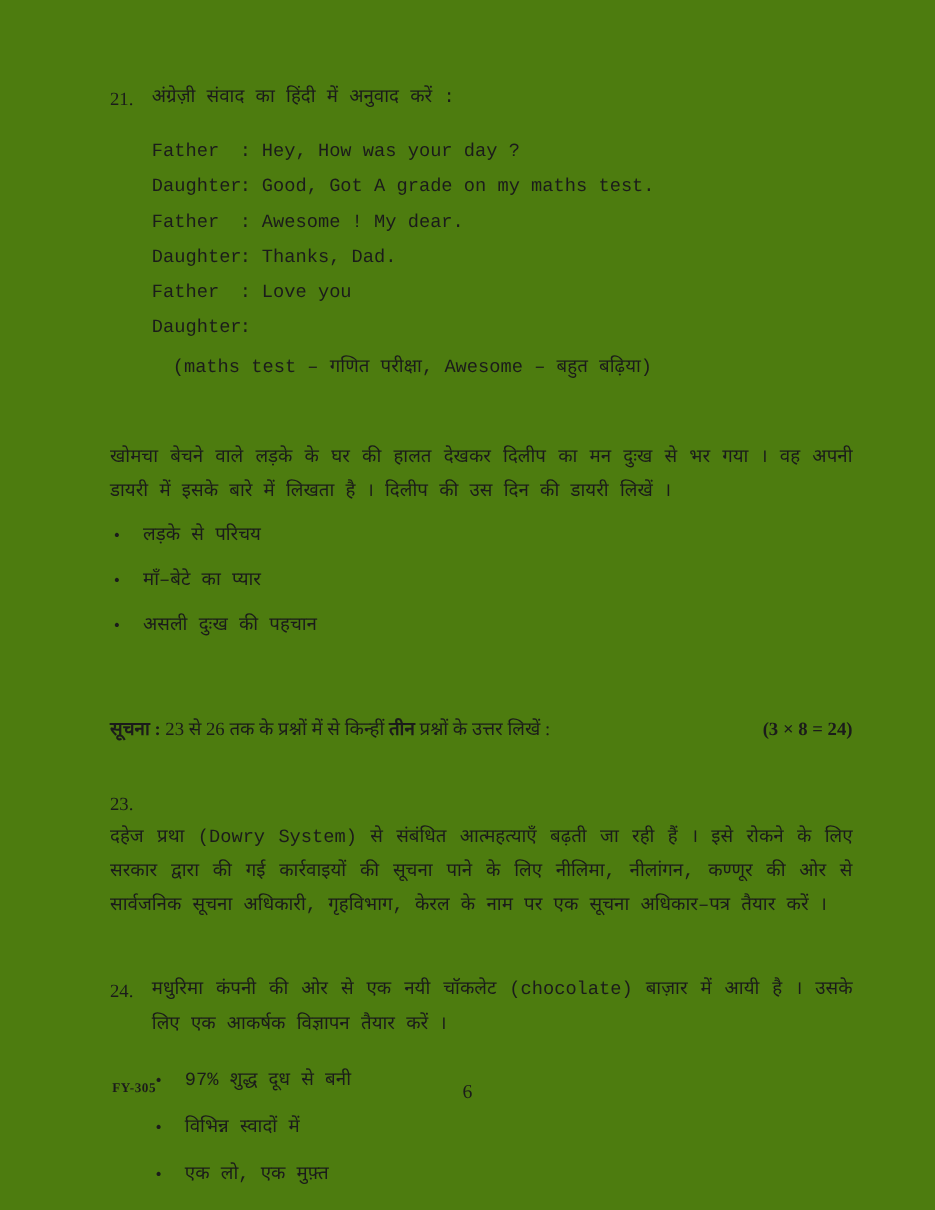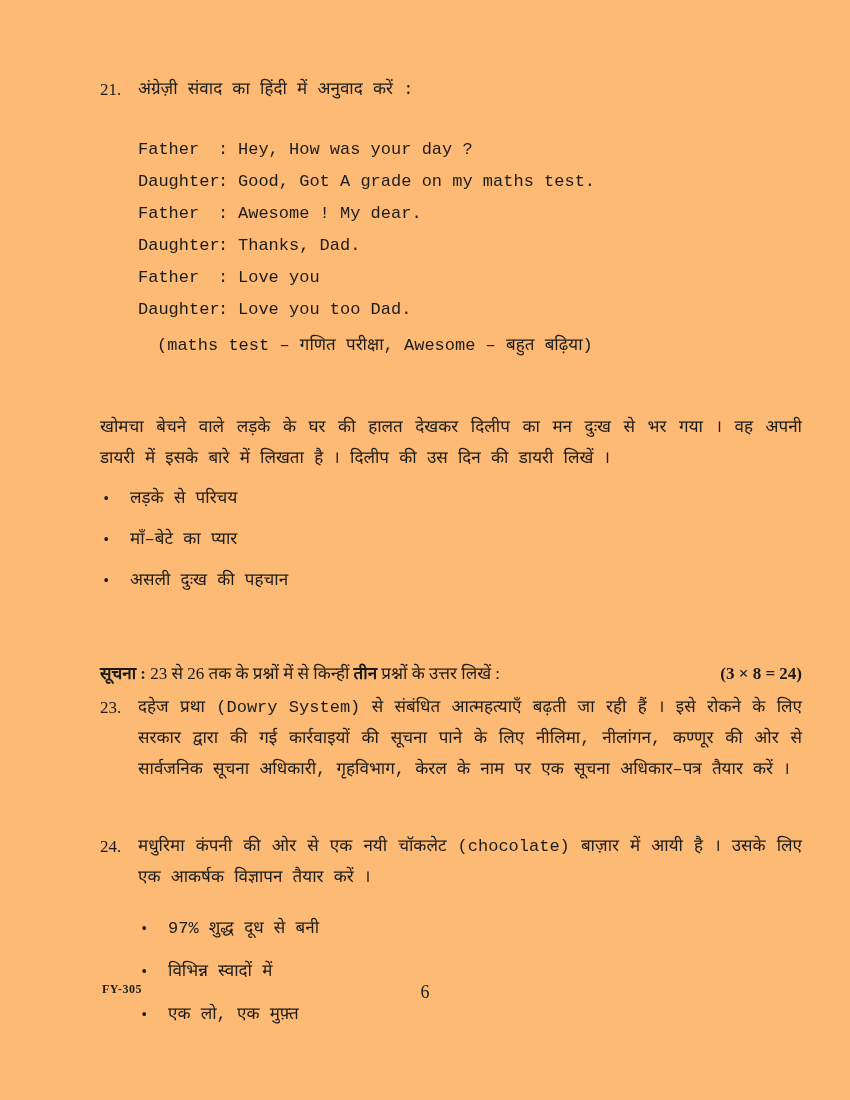--- a/index.html
+++ b/index.html
@@ -1,56 +1,56 @@
 <!DOCTYPE html>
 <html><head>
 <meta charset="utf-8">
 <style>
   * { margin: 0; padding: 0; box-sizing: border-box; }
   html, body { background: #ffffff; }
   body { display: block; }
   .page {
     width: 850px;
     height: 1100px;
-    background: #fdba74;
+    background: #4d7c0f;
     position: relative;
     margin: 0 auto;
     font-family: "Liberation Serif", "DejaVu Serif", serif;
     color: #1b1b1b;
     font-size: 17px;
-    padding: 74px 48px 0 100px;
+    padding: 74px 75px 0 100px;
     overflow: hidden;
   }
   .q { display: flex; }
   .q-num { width: 38px; flex: none; line-height: 31px; }
   .q-body { flex: 1; min-width: 0; font-family: Liberation Mono, monospace; }
   .q-text { text-align: justify; line-height: 31px; }
   .q-text.single { text-align: left; }
 
   
-  .dialog { margin-top: 35px; }
+  .dialog { margin-top: 24px; }
   .d-row { display: flex; line-height: 20px; margin-bottom: 12px; }
   .d-speaker { width: 80px; flex: none; }
   .d-colon { width: 20px; flex: none; }
   .d-line { flex: 1; }
   .note { line-height: 20px; margin-top: 16px; margin-left: 19px; }
 
   
   .bullets { margin-top: 15px; }
   .bullet { display: flex; align-items: baseline; line-height: 20px; margin-bottom: 21px; padding-left: 2px; }
   .bullet-dot { width: 28px; flex: none; font-size: 14px; }
   .bullet-text { flex: 1; }
 
   
   #q22 { margin-top: 56px; }
   .instruction { margin-top: 50px; display: flex; justify-content: space-between; align-items: baseline; }
   .instruction .instr-left { line-height: 24px; padding-right: 10px; }
   .instruction b { font-weight: bold; }
   .marks { font-weight: bold; white-space: nowrap; }
-  #q23 { margin-top: 6px; }
+  #q23 { margin-top: 40px; flex-direction: column; }
   #q24 { margin-top: 46px; }
   #q24 .bullets { margin-top: 26px; }
   #q24 .bullet { margin-bottom: 23px; }
 
   
   .footer { position: absolute; left: 0; right: 0; top: 982px; height: 24px; }
   .footer-code { position: absolute; left: 102px; font-weight: bold; font-size: 12px; letter-spacing: 0.5px; }
   .page-number { position: absolute; left: 0; right: 0; text-align: center; font-size: 18px; }
 </style>
 </head>
@@ -84,21 +84,20 @@
           <span class="d-line">Thanks, Dad.</span>
         </div>
         <div class="d-row">
           <span class="d-speaker">Father</span>
           <span class="d-colon">:</span>
           <span class="d-line">Love you</span>
         </div>
         <div class="d-row">
           <span class="d-speaker">Daughter</span>
           <span class="d-colon">:</span>
-          <span class="d-line">Love you too Dad.</span>
         </div>
       </div>
       <p class="note">(maths test – गणित परीक्षा, Awesome – बहुत बढ़िया)</p>
     </div>
   </section>
 
   <section class="q" id="q22">
     <div class="q-body">
       <p class="q-text">खोमचा बेचने वाले लड़के के घर की हालत देखकर दिलीप का मन दुःख से भर गया । वह अपनी डायरी में इसके बारे में लिखता है । दिलीप की उस दिन की डायरी लिखें ।</p>
       <div class="bullets">

